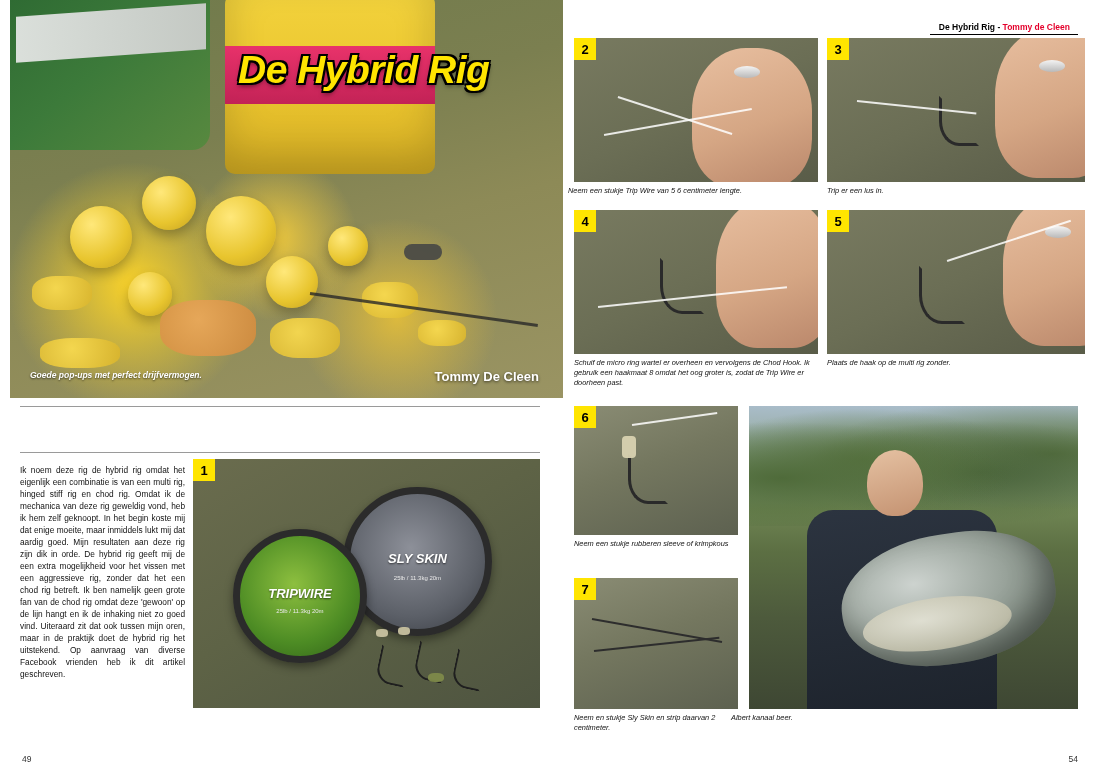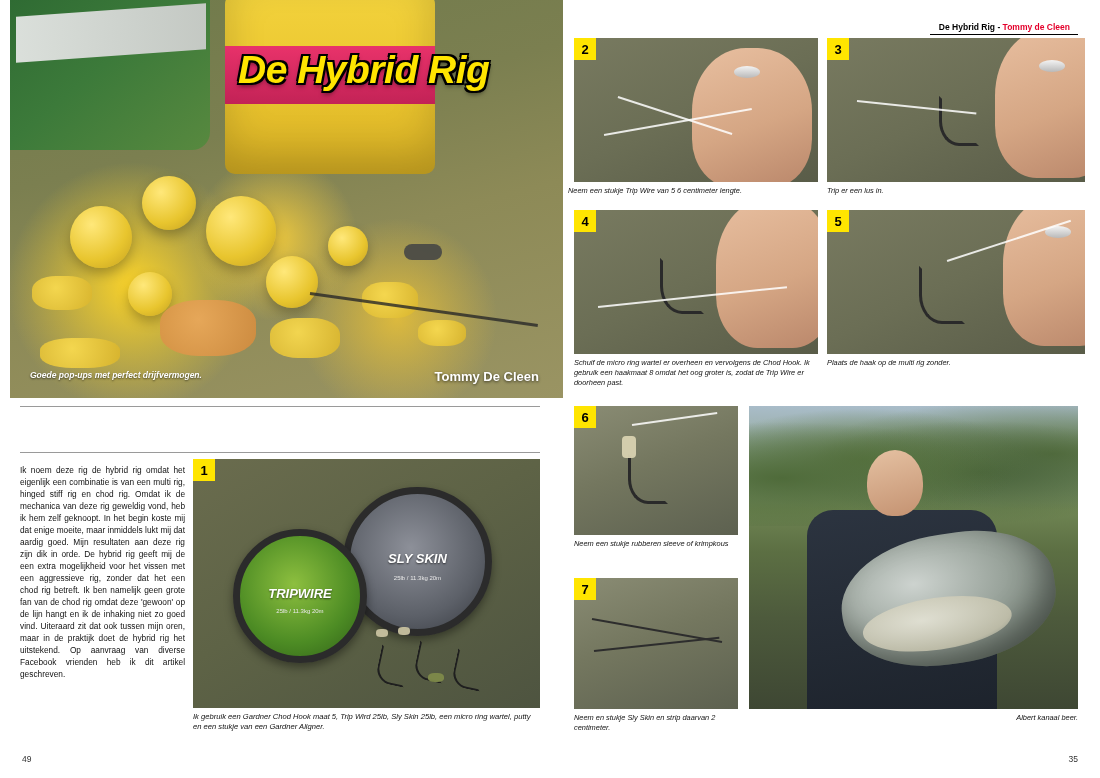--- a/index.html
+++ b/index.html
@@ -400,21 +400,20 @@
         <div class="hook-shape" style="left:10px;  top:18px;"></div>
         <div class="hook-shape" style="left:48px;  top:14px;"></div>
         <div class="hook-shape" style="left:86px;  top:22px;"></div>
         <div class="hero-crumb" style="left:8px;  top:0px; width:12px; height:8px; background:#c8c2a0;"></div>
         <div class="hero-crumb" style="left:30px; top:-2px; width:12px; height:8px; background:#c8c2a0;"></div>
         <div class="hero-crumb" style="left:60px; top:44px; width:16px; height:9px; background:#7e8a4a;"></div>
       </div>
       <div class="step-num">1</div>
     </div>
 
-    <div class="step1-caption caption">Ik gebruik een Gardner Chod Hook maat 5, Trip Wird 25lb, Sly Skin 25lb, een micro ring wartel, putty en een stukje van een Gardner Aligner.</div>
 
     <div class="folio-left">49</div>
   </div>
 
   <div class="right-page">
 
     <div class="runhead">
       <span>De Hybrid Rig</span><span> - </span><span class="accent">Tommy de Cleen</span>
     </div>
     <div class="runhead-rule"></div>
@@ -477,18 +476,18 @@
 
     <div class="fish-photo">
       <div class="fish-bg"></div>
       <div class="fish-trees"></div>
       <div class="angler-body"></div>
       <div class="angler-head"></div>
       <div class="carp">
         <div class="carp-belly"></div>
       </div>
     </div>
-    <div class="ph-caption" style="left:186px; top:713px; width:329px;text-align:right;">Albert kanaal beer.</div>
-
-    <div class="folio-right">35</div>
+    <div class="ph-caption" style="left:168px; top:713px; width:329px;">Albert kanaal beer.</div>
+
+    <div class="folio-right">54</div>
   </div>
 
 </div>
 
 </body></html>

